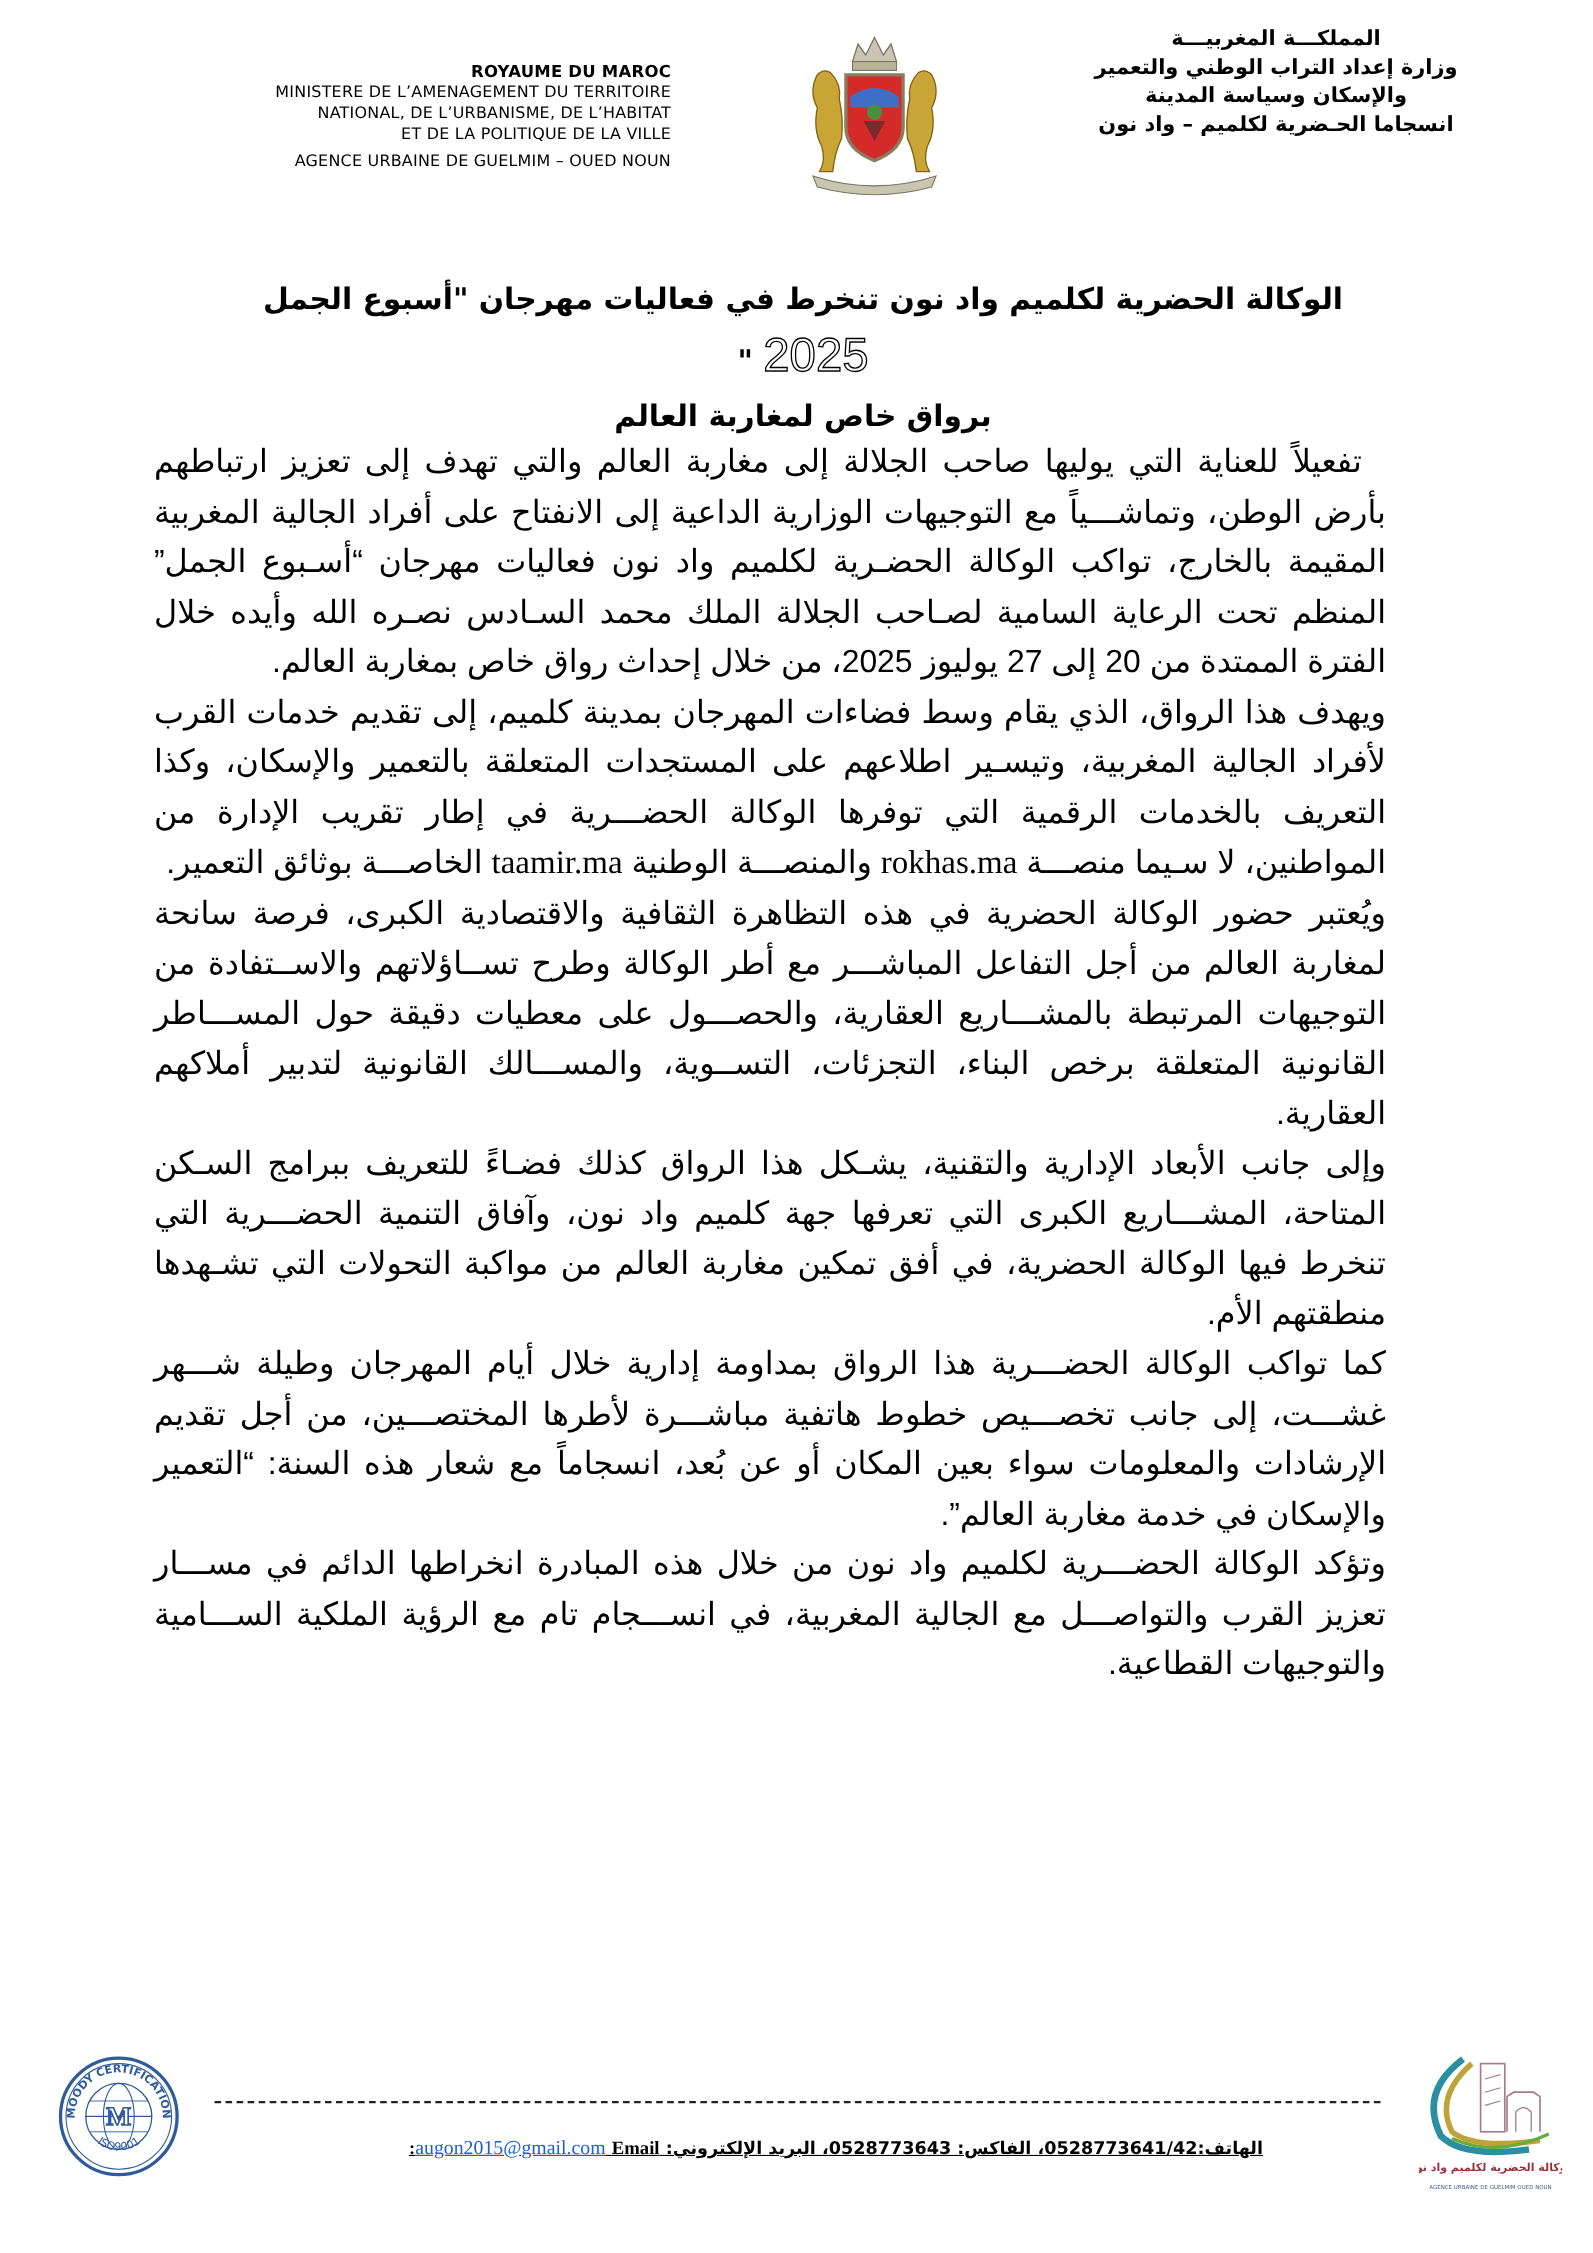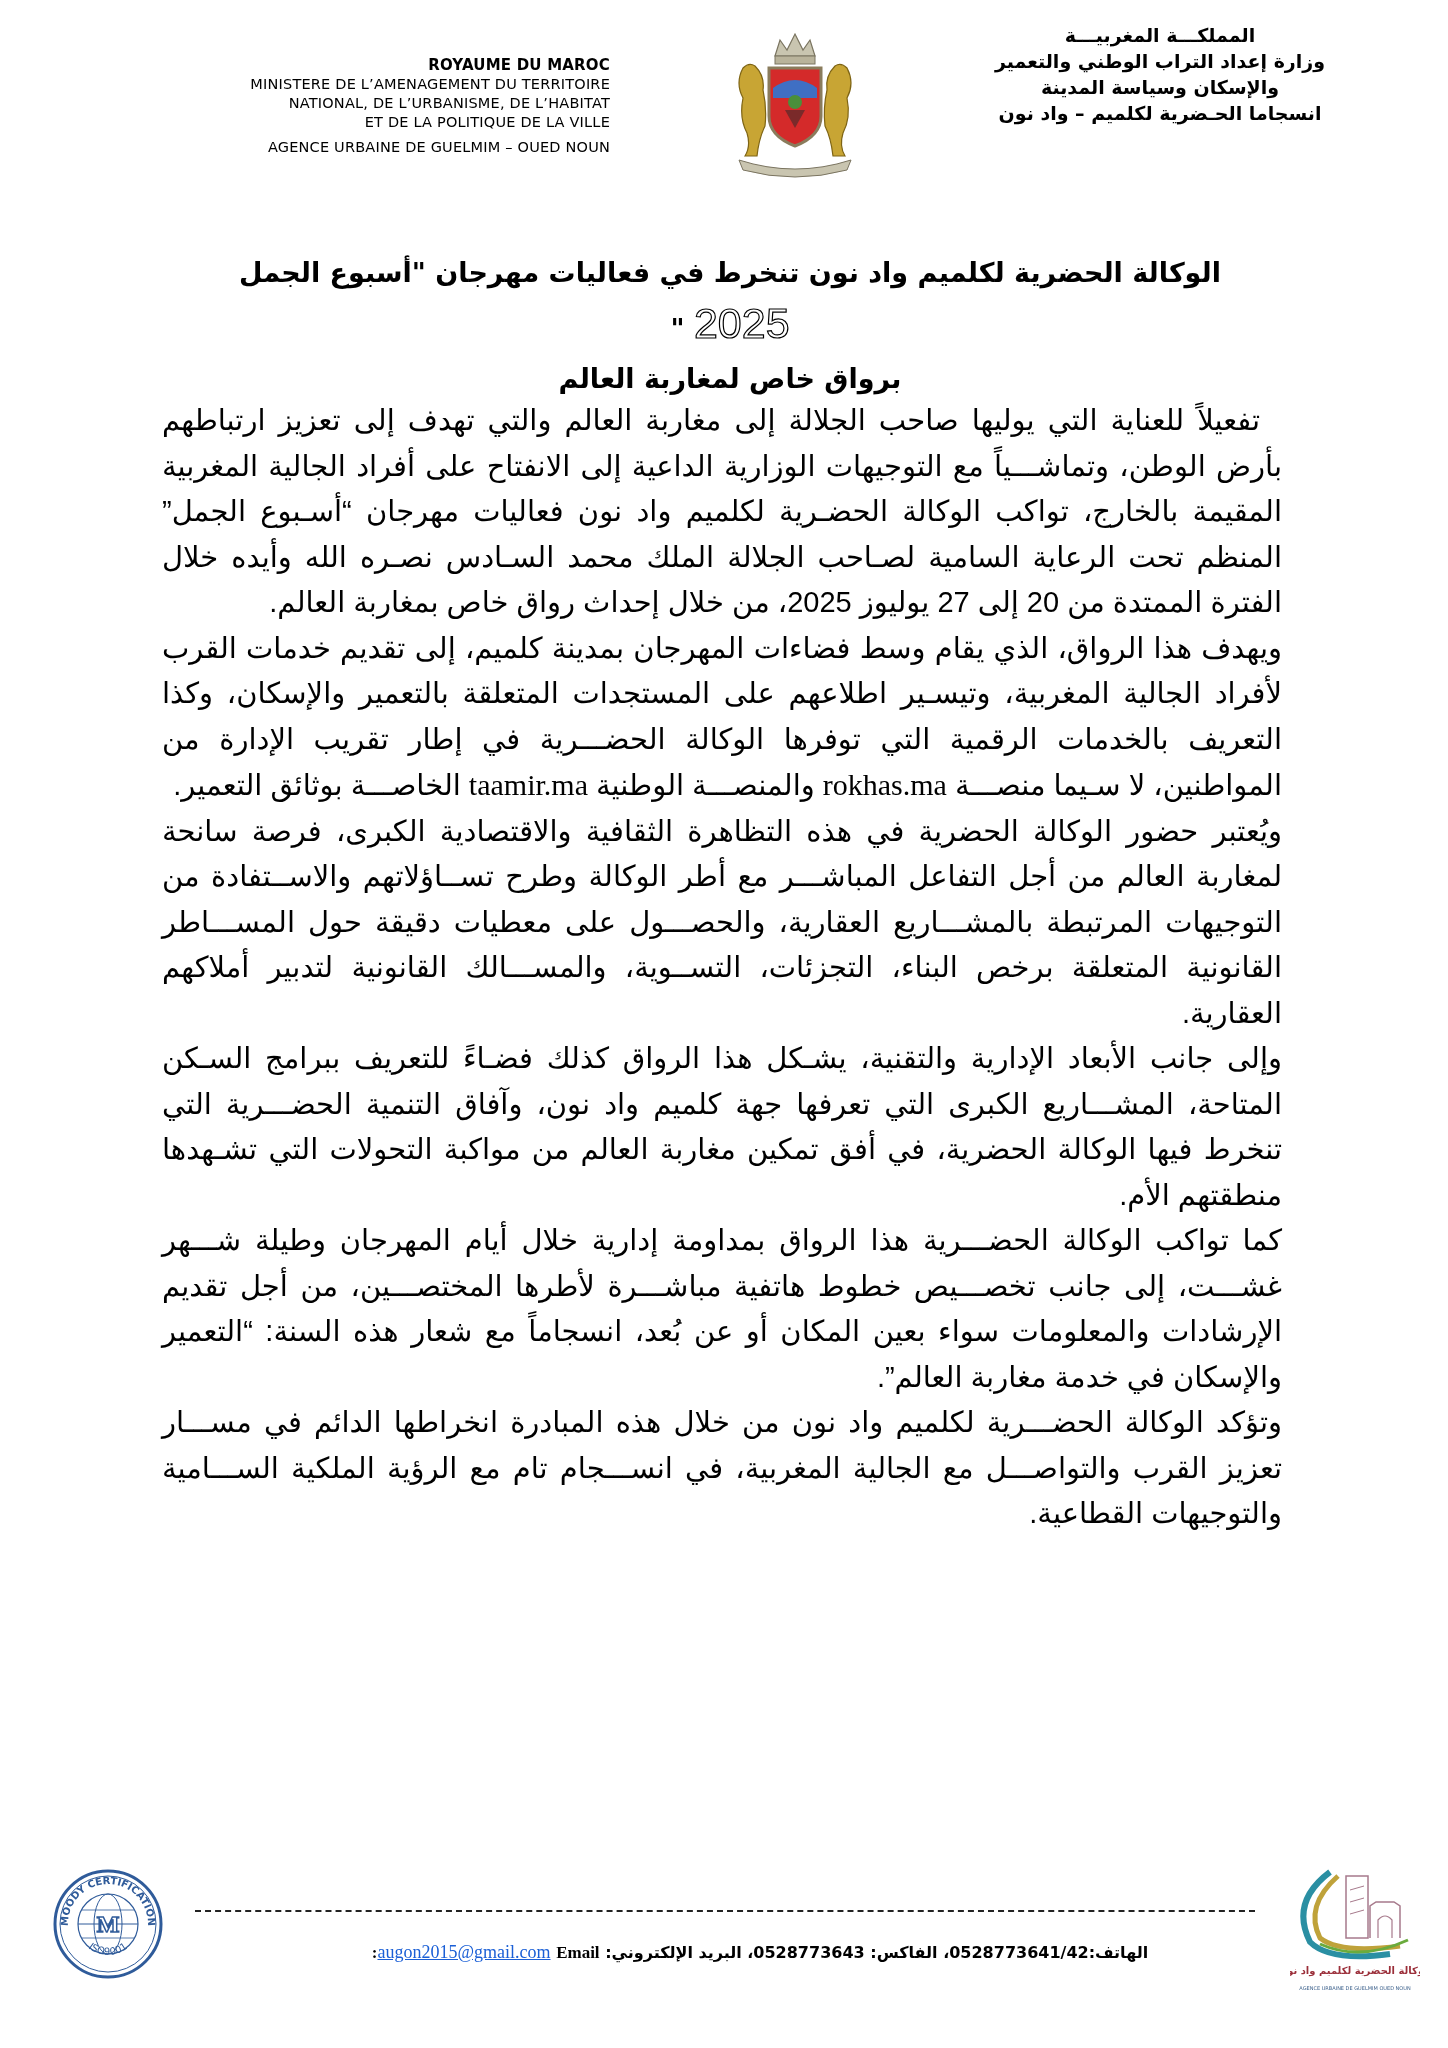--- a/index.html
+++ b/index.html
@@ -5,27 +5,27 @@
   html, body { margin: 0; padding: 0; background: #ffffff; }
   body { width: 1448px; height: 2048px; position: relative; overflow: hidden; font-family: "Liberation Sans", sans-serif; color: #000; }
   .header-fr { position: absolute; left: 170px; top: 56px; width: 440px; text-align: right; font-family: "DejaVu Sans", sans-serif; font-size: 14.5px; line-height: 19px; letter-spacing: 0.2px; }
   .header-fr .bold { font-weight: bold; font-size: 15px; }
   .header-fr .agency { margin-top: 6px; display: block; }
   .crest { position: absolute; left: 725px; top: 28px; width: 140px; height: 150px; }
   .header-ar { position: absolute; left: 965px; top: 22px; width: 390px; direction: rtl; text-align: center; font-family: "DejaVu Sans", sans-serif; font-weight: bold; font-size: 19px; line-height: 26px; }
   .header-ar .line { display: block; }
   .title { position: absolute; left: 190px; top: 248px; width: 1080px; direction: rtl; text-align: center; font-family: "DejaVu Sans", sans-serif; font-weight: bold; font-size: 27px; line-height: 50px; }
   .title .year { font-family: "Liberation Sans", sans-serif; font-weight: normal; color: #fff; -webkit-text-stroke: 1.2px #000; font-size: 43px; }
-  .body { position: absolute; left: 140px; top: 398px; width: 1120px; direction: rtl; text-align: justify; text-align-last: right; font-family: "Liberation Sans", sans-serif; font-size: 29px; line-height: 45.5px; margin-left: 22px; }
+  .body { position: absolute; left: 140px; top: 398px; width: 1120px; direction: rtl; text-align: justify; text-align-last: right; font-family: "Liberation Sans", sans-serif; font-size: 29px; line-height: 45.5px; }
   .body p { margin: 0; }
   .body p.first { text-indent: 22px; }
   .latin { font-family: "Liberation Serif", serif; font-size: 30px; }
   .footer-rule { position: absolute; left: 195px; top: 1910px; width: 1060px; border-top: 2px dashed #222; height: 0; }
   .footer { position: absolute; left: 240px; top: 1935px; width: 1040px; text-align: center; direction: rtl; font-family: "DejaVu Sans", sans-serif; font-weight: bold; font-size: 15px; line-height: 34px; }
-  .footer .email-line { font-size: 16px; }
+  .footer .email-line { font-size: 16px; text-decoration: underline; }
   .footer .email-label { font-family: "Liberation Serif", serif; font-size: 17px; }
   .footer a { color: #1a5fd6; text-decoration: underline; font-family: "Liberation Serif", serif; font-weight: normal; font-size: 18px; }
   .cert-logo { position: absolute; left: 52px; top: 1868px; width: 112px; height: 112px; }
   .agency-logo { position: absolute; left: 1290px; top: 1862px; width: 130px; height: 150px; }
 </style>
 </head>
 <body>
 
 <div class="header-fr">
   <div class="bold">ROYAUME DU MAROC</div>

